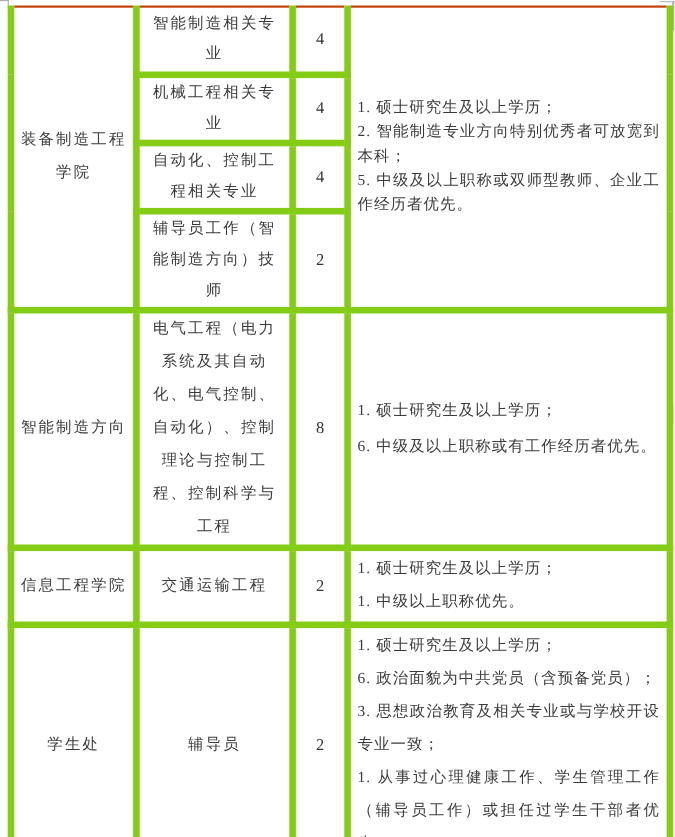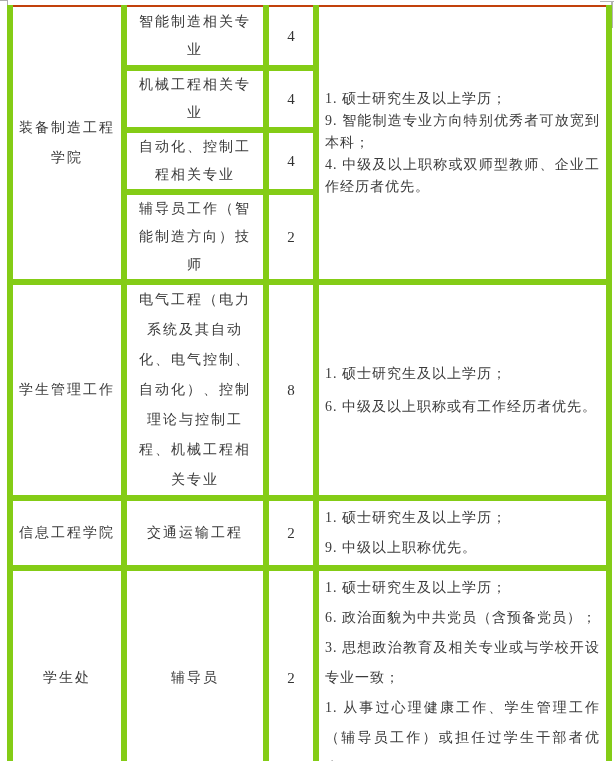--- a/index.html
+++ b/index.html
@@ -110,54 +110,54 @@
         <col class="c4">
       </colgroup>
     <tbody>
 
       <tr class="sec-start r-s1">
         <td class="dept" rowspan="4">装备制造工程学院</td>
         <td class="major">智能制造相关专业</td>
         <td class="count">4</td>
         <td class="req lh22" rowspan="4">
           <div>1. 硕士研究生及以上学历；</div>
-          <div>9. 智能制造专业方向特别优秀者可放宽到本科；</div>
-          <div>4. 中级及以上职称或双师型教师、企业工作经历者优先。</div>
+          <div>2. 智能制造专业方向特别优秀者可放宽到本科；</div>
+          <div>5. 中级及以上职称或双师型教师、企业工作经历者优先。</div>
         </td>
       </tr>
       <tr class="r-s1">
         <td class="major">机械工程相关专业</td>
         <td class="count">4</td>
       </tr>
       <tr class="r-s1">
         <td class="major">自动化、控制工程相关专业</td>
         <td class="count">4</td>
       </tr>
       <tr class="r-s1">
         <td class="major">辅导员工作（智能制造方向）技师</td>
         <td class="count">2</td>
       </tr>
 
       <tr class="sec-start r-s2">
-        <td class="dept">学生管理工作</td>
-        <td class="major lh30">电气工程（电力系统及其自动化、电气控制、自动化）、控制理论与控制工程、机械工程相关专业</td>
+        <td class="dept">智能制造方向</td>
+        <td class="major lh30">电气工程（电力系统及其自动化、电气控制、自动化）、控制理论与控制工程、控制科学与工程</td>
         <td class="count">8</td>
         <td class="req lh33">
           <div>1. 硕士研究生及以上学历；</div>
           <div>6. 中级及以上职称或有工作经历者优先。</div>
         </td>
       </tr>
 
       <tr class="sec-start r-s3">
         <td class="dept">信息工程学院</td>
         <td class="major">交通运输工程</td>
         <td class="count">2</td>
         <td class="req">
           <div>1. 硕士研究生及以上学历；</div>
-          <div>9. 中级以上职称优先。</div>
+          <div>1. 中级以上职称优先。</div>
         </td>
       </tr>
 
       <tr class="sec-start r-s4">
         <td class="dept">学生处</td>
         <td class="major">辅导员</td>
         <td class="count">2</td>
         <td class="req">
           <div>1. 硕士研究生及以上学历；</div>
           <div>6. 政治面貌为中共党员（含预备党员）；</div>

